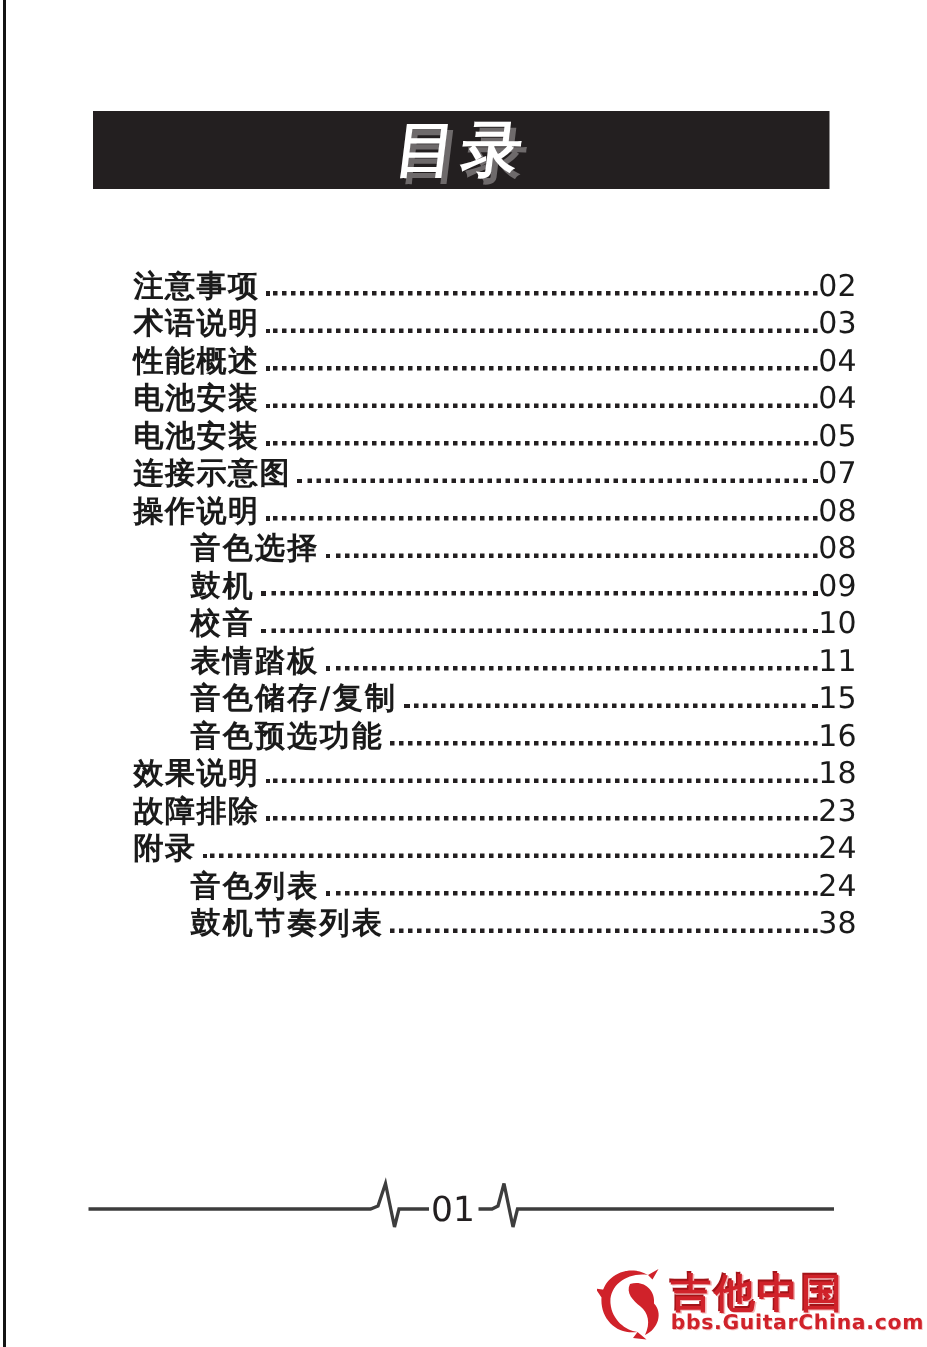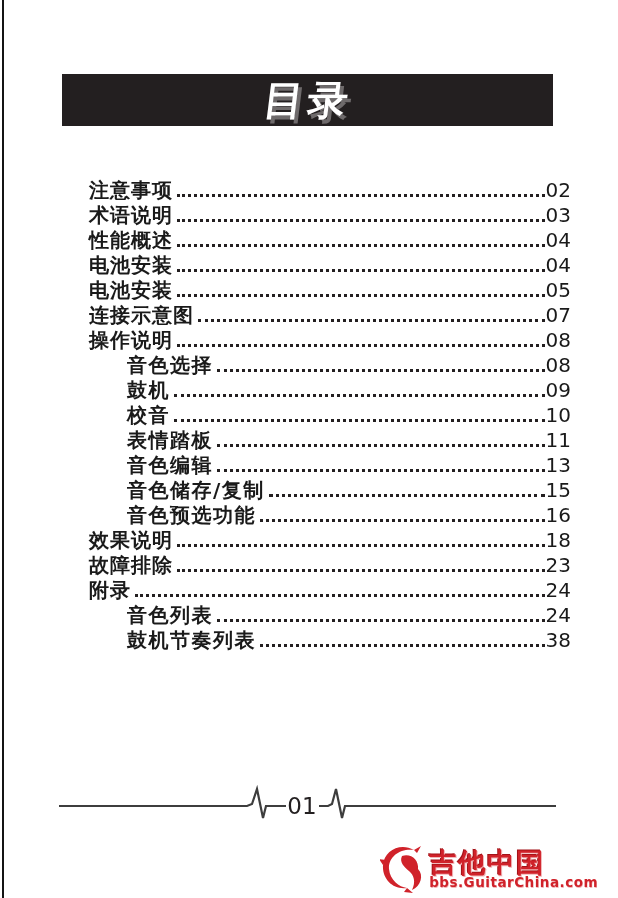--- a/index.html
+++ b/index.html
@@ -32,21 +32,21 @@
   }
   .toc-page{
     font-size:20px;font-weight:400;color:#1a1a1a;line-height:24px;white-space:nowrap;
   }
   .footer-pulse{position:absolute;left:0;top:782px;width:618px;height:50px;}
   .footer-pulse text{
     font-family:"DejaVu Sans","Liberation Sans",sans-serif;
     font-size:23px;fill:#231f20;
   }
   .watermark{
-    position:absolute;right:20px;top:844px;display:flex;align-items:center;gap:3px;text-align:right;
+    position:absolute;right:2px;top:844px;display:flex;align-items:center;gap:3px;text-align:right;
   }
   .wm-icon{width:46px;height:50px;flex:0 0 auto;}
   .wm-texts{display:flex;flex-direction:column;align-items:flex-start;line-height:1;}
   .wm-title{
     color:#d0222a;font-size:27px;font-weight:900;letter-spacing:2px;
     text-shadow:1px 1px 0 #f2b9ba, -1px -1px 0 #a31318;
   }
   .wm-url{
     color:#d0222a;font-size:13.5px;font-weight:700;letter-spacing:0.5px;margin-top:0;
     text-shadow:0.5px 0.5px 0 #f2b9ba;
@@ -113,25 +113,20 @@
       <span class="toc-label">校音</span>
       <span class="toc-dots"></span>
       <span class="toc-page">10</span>
     </div>
       <div class="toc-row level-2">
       <span class="toc-label">表情踏板</span>
       <span class="toc-dots"></span>
       <span class="toc-page">11</span>
     </div>
       <div class="toc-row level-2">
-      <span class="toc-label">音色编辑</span>
-      <span class="toc-dots"></span>
-      <span class="toc-page">13</span>
-    </div>
-      <div class="toc-row level-2">
       <span class="toc-label">音色储存/复制</span>
       <span class="toc-dots"></span>
       <span class="toc-page">15</span>
     </div>
       <div class="toc-row level-2">
       <span class="toc-label">音色预选功能</span>
       <span class="toc-dots"></span>
       <span class="toc-page">16</span>
     </div>
       <div class="toc-row">

